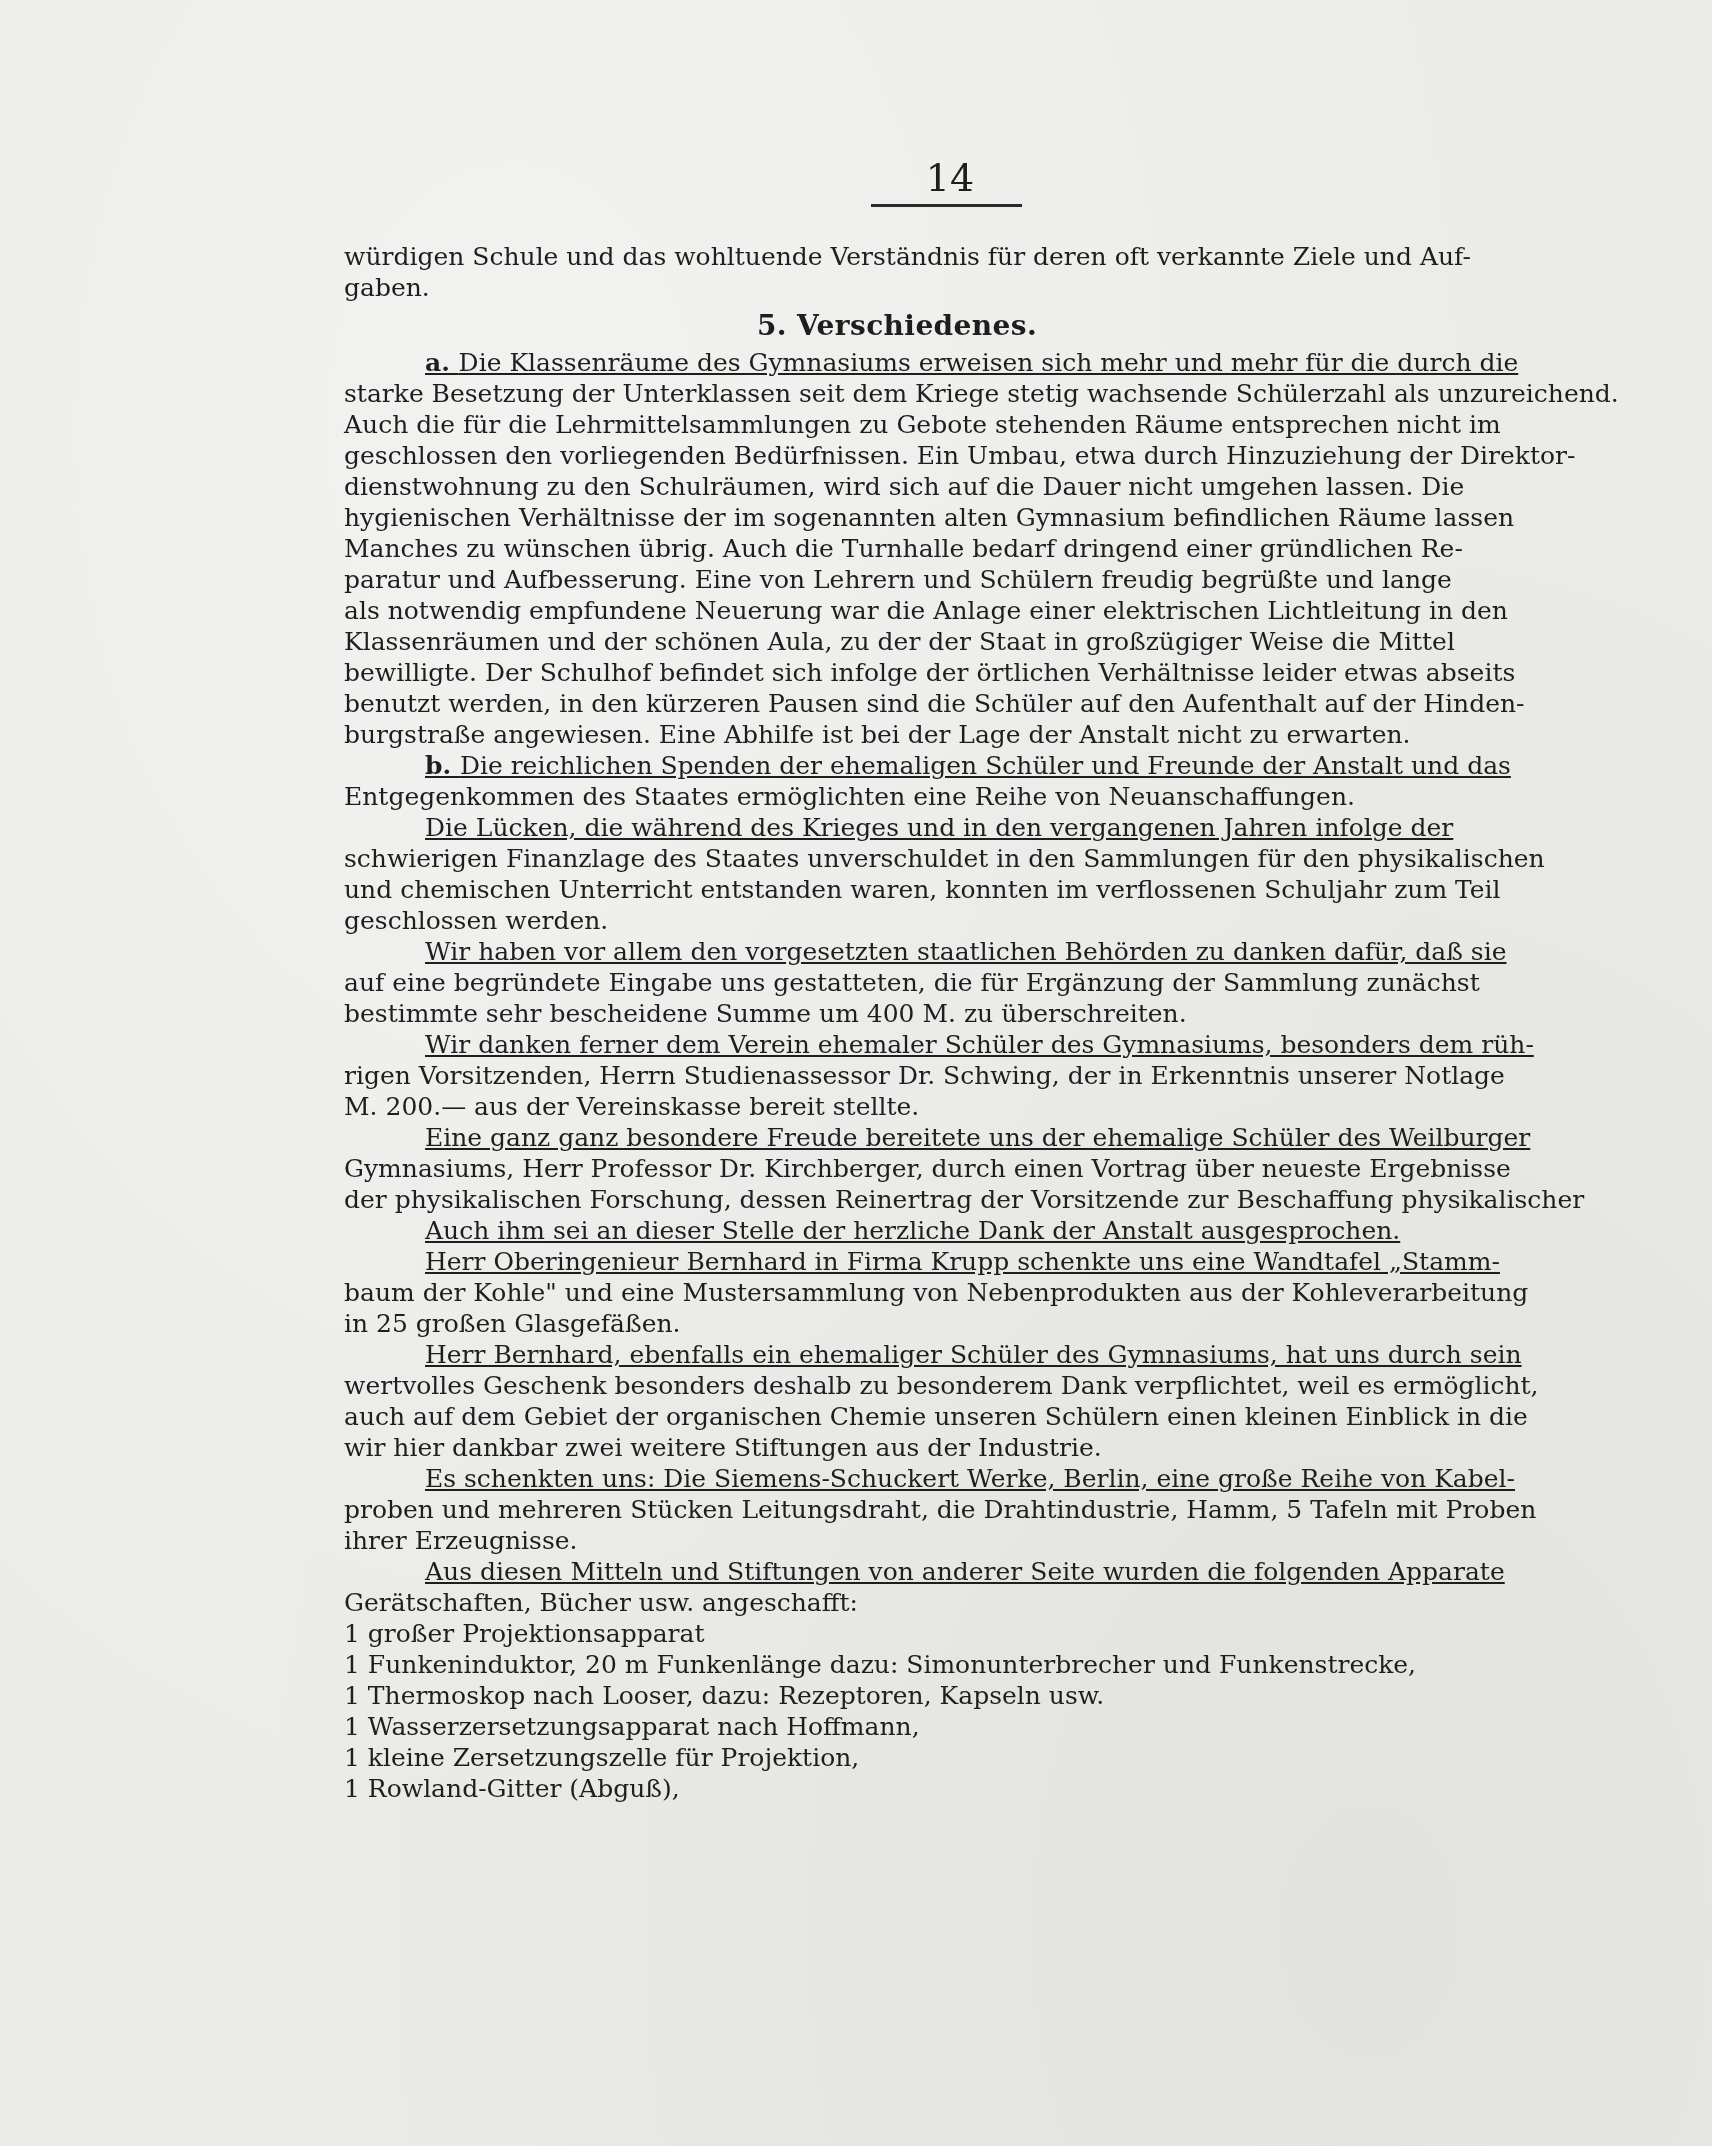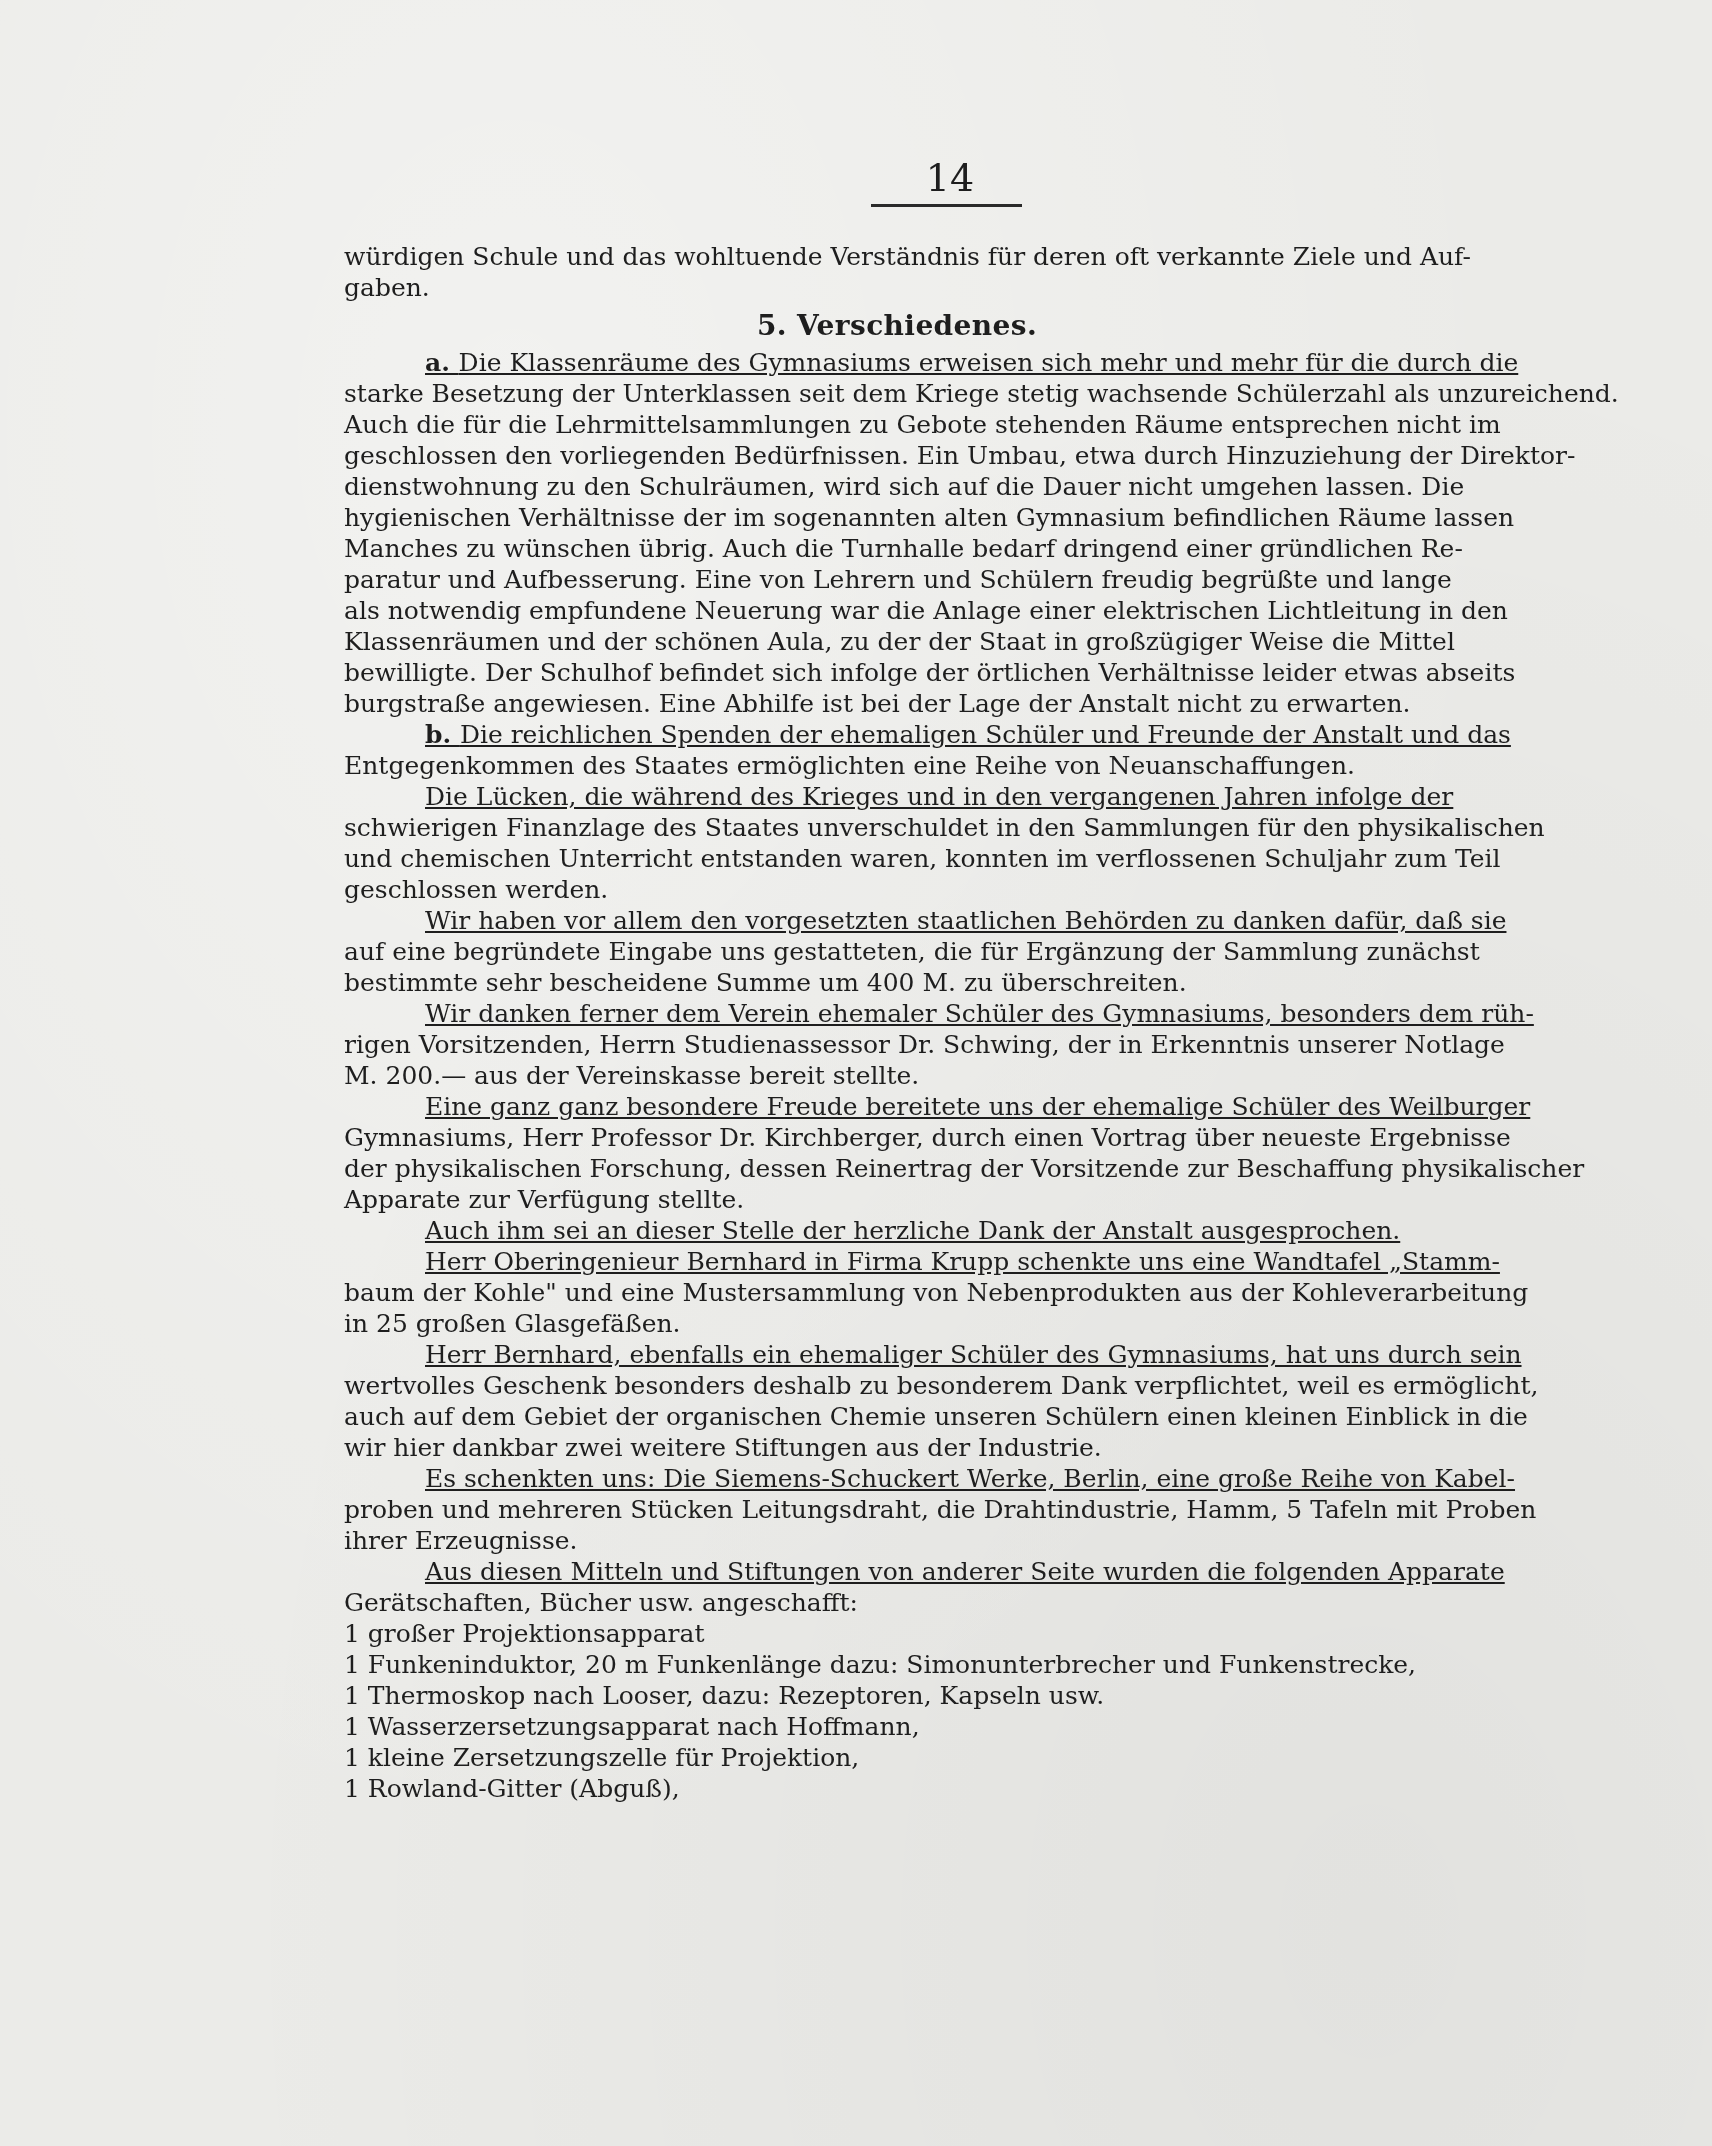--- a/index.html
+++ b/index.html
@@ -61,37 +61,37 @@
         <span class="line">starke Besetzung der Unterklassen seit dem Kriege stetig wachsende Schülerzahl als unzureichend.</span>
         <span class="line">Auch die für die Lehrmittelsammlungen zu Gebote stehenden Räume entsprechen nicht im</span>
         <span class="line">geschlossen den vorliegenden Bedürfnissen. Ein Umbau, etwa durch Hinzuziehung der Direktor-</span>
         <span class="line">dienstwohnung zu den Schulräumen, wird sich auf die Dauer nicht umgehen lassen. Die</span>
         <span class="line">hygienischen Verhältnisse der im sogenannten alten Gymnasium befindlichen Räume lassen</span>
         <span class="line">Manches zu wünschen übrig. Auch die Turnhalle bedarf dringend einer gründlichen Re-</span>
         <span class="line">paratur und Aufbesserung. Eine von Lehrern und Schülern freudig begrüßte und lange</span>
         <span class="line">als notwendig empfundene Neuerung war die Anlage einer elektrischen Lichtleitung in den</span>
         <span class="line">Klassenräumen und der schönen Aula, zu der der Staat in großzügiger Weise die Mittel</span>
         <span class="line">bewilligte. Der Schulhof befindet sich infolge der örtlichen Verhältnisse leider etwas abseits</span>
+        <span class="line">benutzt werden, in den kürzeren Pausen sind die Schüler auf den Aufenthalt auf der Hinden-</span>
         <span class="line last">burgstraße angewiesen. Eine Abhilfe ist bei der Lage der Anstalt nicht zu erwarten.</span>
         <span class="line indent"><span class="label-bold">b. </span>Die reichlichen Spenden der ehemaligen Schüler und Freunde der Anstalt und das</span>
         <span class="line last">Entgegenkommen des Staates ermöglichten eine Reihe von Neuanschaffungen.</span>
         <span class="line indent">Die Lücken, die während des Krieges und in den vergangenen Jahren infolge der</span>
         <span class="line">schwierigen Finanzlage des Staates unverschuldet in den Sammlungen für den physikalischen</span>
         <span class="line">und chemischen Unterricht entstanden waren, konnten im verflossenen Schuljahr zum Teil</span>
         <span class="line last">geschlossen werden.</span>
         <span class="line indent">Wir haben vor allem den vorgesetzten staatlichen Behörden zu danken dafür, daß sie</span>
         <span class="line">auf eine begründete Eingabe uns gestatteten, die für Ergänzung der Sammlung zunächst</span>
         <span class="line last">bestimmte sehr bescheidene Summe um 400 M. zu überschreiten.</span>
         <span class="line indent">Wir danken ferner dem Verein ehemaler Schüler des Gymnasiums, besonders dem rüh-</span>
         <span class="line">rigen Vorsitzenden, Herrn Studienassessor Dr. Schwing, der in Erkenntnis unserer Notlage</span>
         <span class="line last">M. 200.— aus der Vereinskasse bereit stellte.</span>
         <span class="line indent">Eine ganz ganz besondere Freude bereitete uns der ehemalige Schüler des Weilburger</span>
         <span class="line">Gymnasiums, Herr Professor Dr. Kirchberger, durch einen Vortrag über neueste Ergebnisse</span>
         <span class="line">der physikalischen Forschung, dessen Reinertrag der Vorsitzende zur Beschaffung physikalischer</span>
-        <span class="line last">Apparate zur Verfügung stellte.</span>
         <span class="line indent last">Auch ihm sei an dieser Stelle der herzliche Dank der Anstalt ausgesprochen.</span>
         <span class="line indent">Herr Oberingenieur Bernhard in Firma Krupp schenkte uns eine Wandtafel „Stamm-</span>
         <span class="line">baum der Kohle" und eine Mustersammlung von Nebenprodukten aus der Kohleverarbeitung</span>
         <span class="line last">in 25 großen Glasgefäßen.</span>
         <span class="line indent">Herr Bernhard, ebenfalls ein ehemaliger Schüler des Gymnasiums, hat uns durch sein</span>
         <span class="line">wertvolles Geschenk besonders deshalb zu besonderem Dank verpflichtet, weil es ermöglicht,</span>
         <span class="line">auch auf dem Gebiet der organischen Chemie unseren Schülern einen kleinen Einblick in die</span>
         <span class="line last">wir hier dankbar zwei weitere Stiftungen aus der Industrie.</span>
         <span class="line indent">Es schenkten uns: Die Siemens-Schuckert Werke, Berlin, eine große Reihe von Kabel-</span>
         <span class="line">proben und mehreren Stücken Leitungsdraht, die Drahtindustrie, Hamm, 5 Tafeln mit Proben</span>

